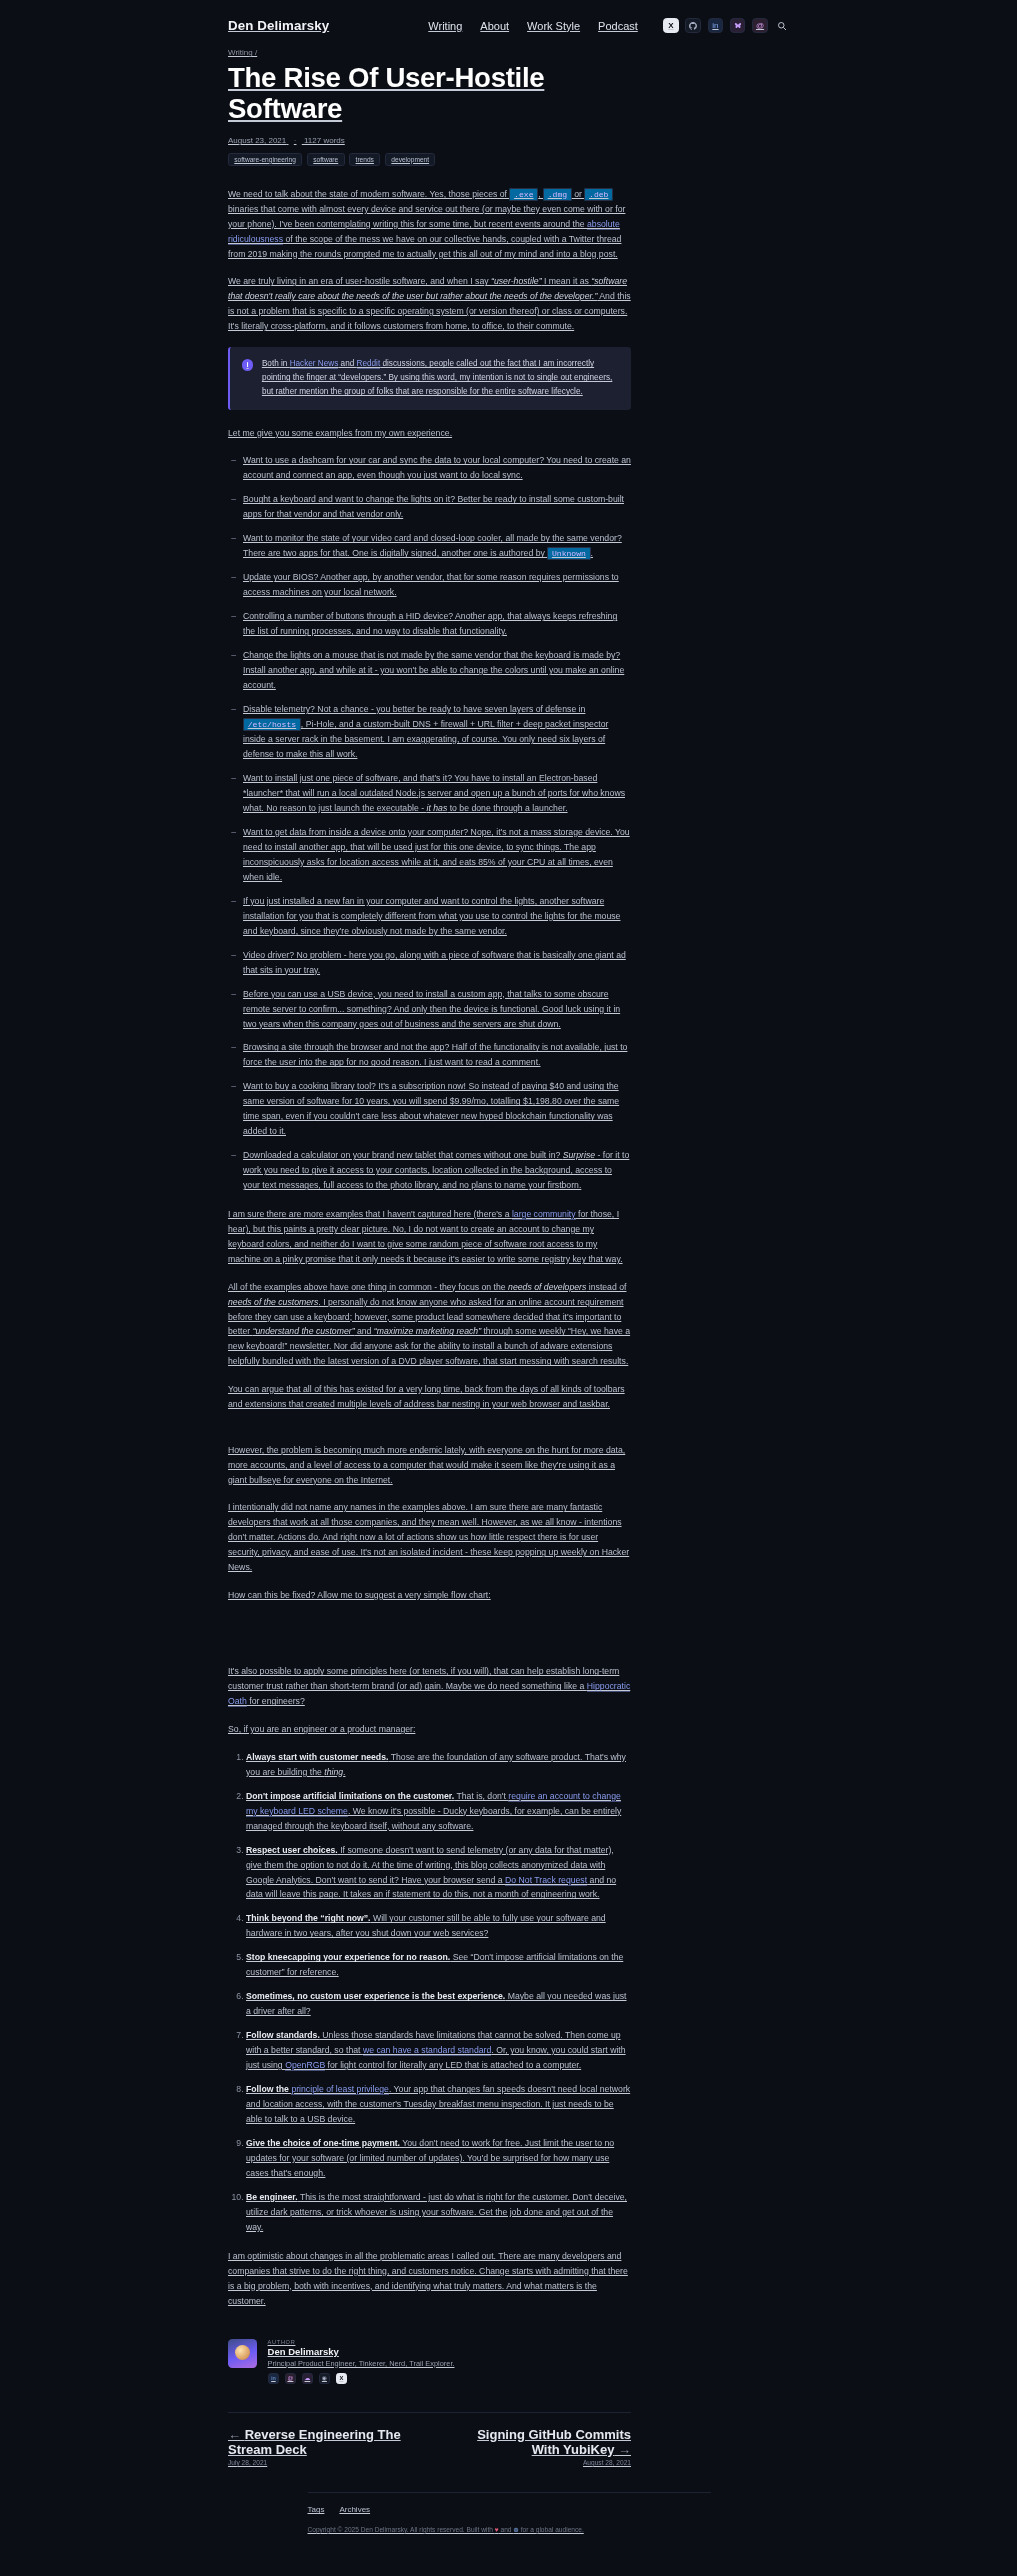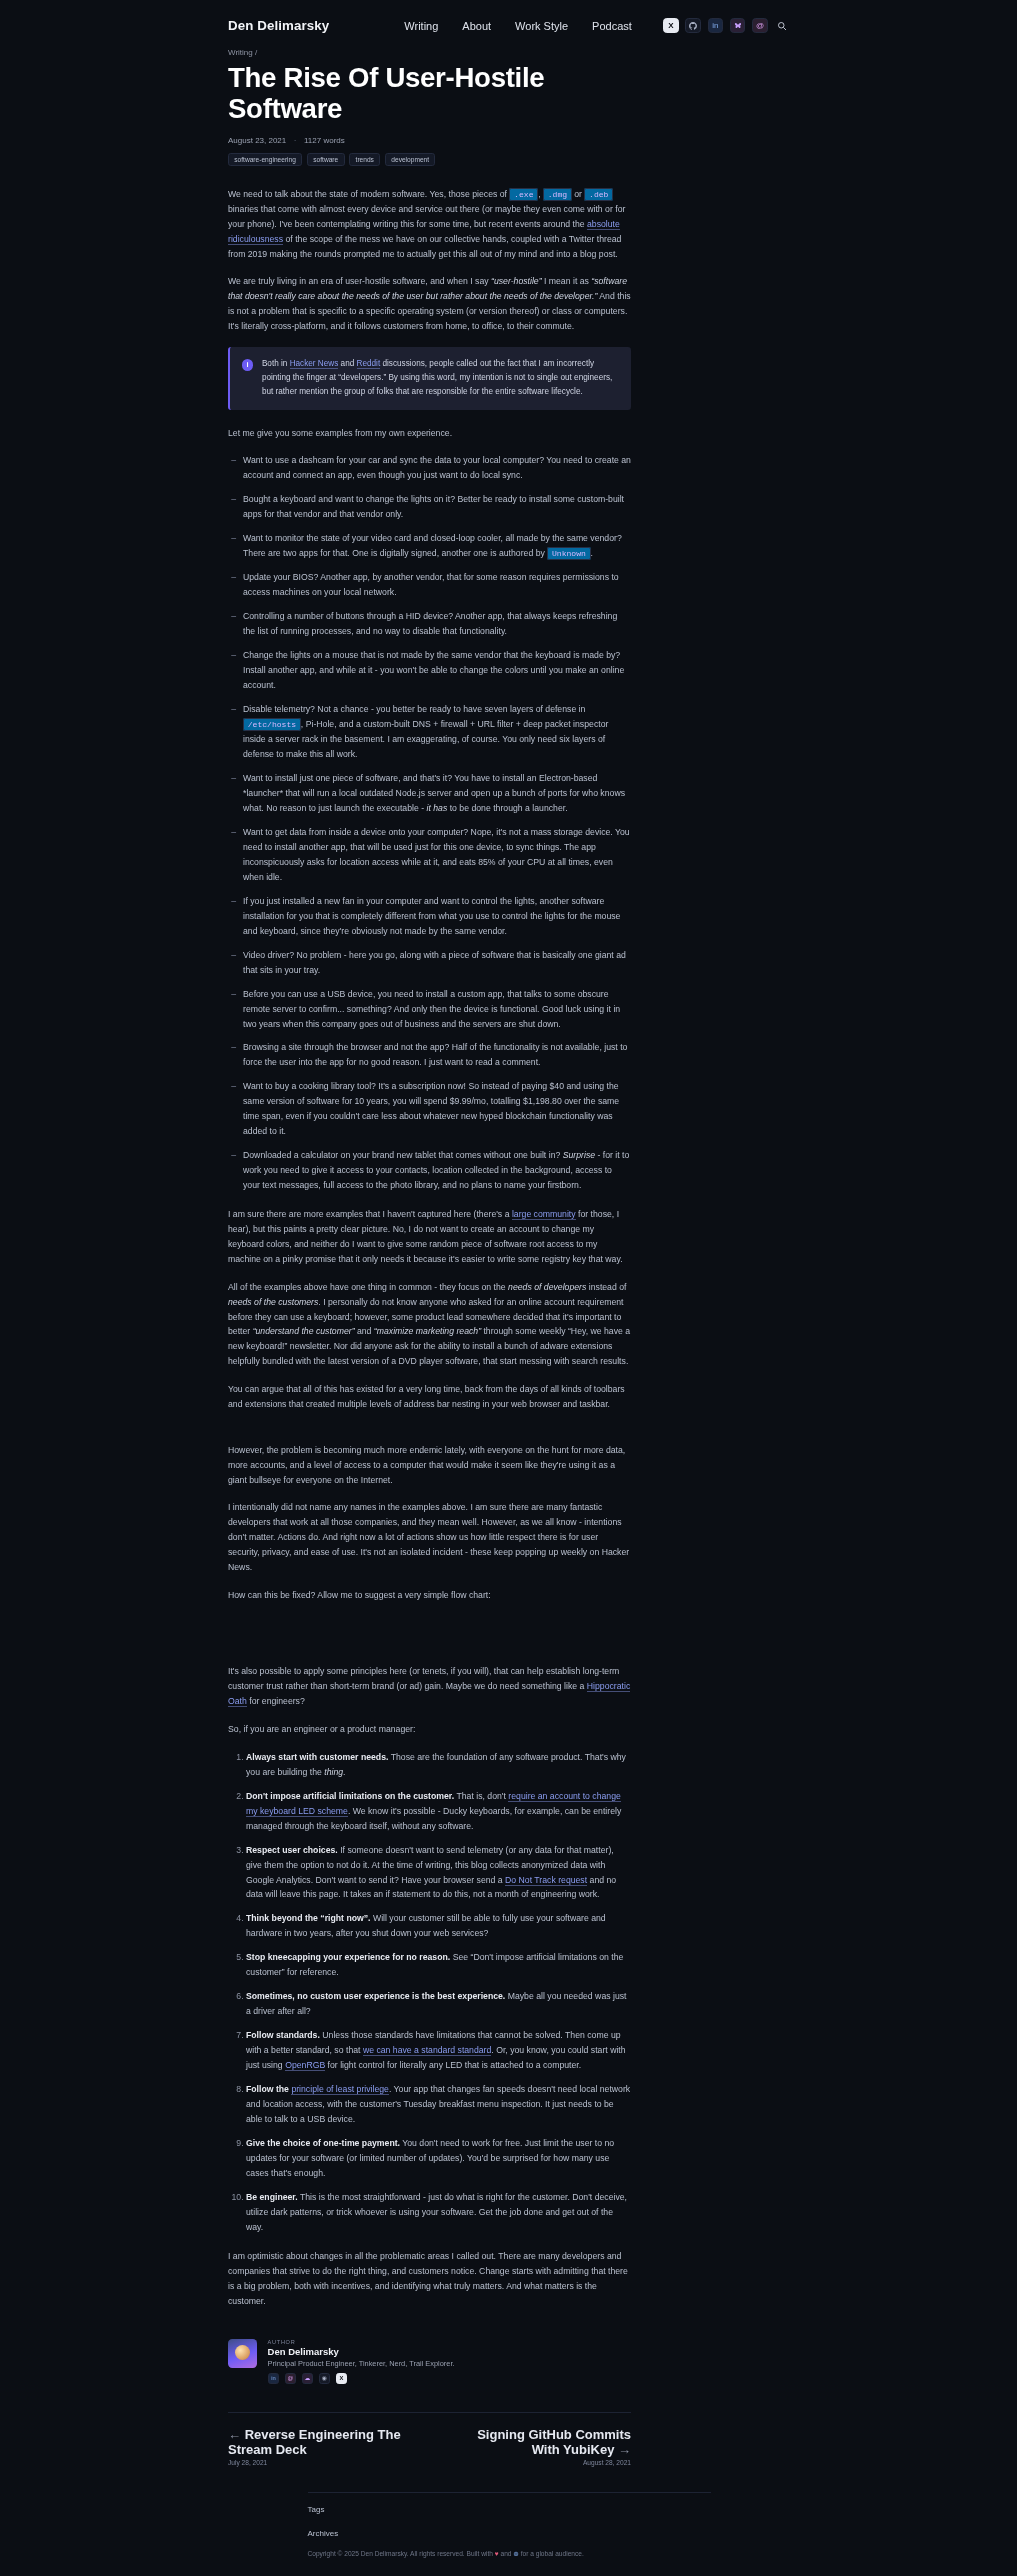--- a/index.html
+++ b/index.html
@@ -7,28 +7,28 @@
     background:#0b0e14;
     color:#c5cbd6;
     font-family:"Liberation Sans",sans-serif;
     width:1018px;
     min-height:2576px;
     -webkit-font-smoothing:antialiased;
   }
   a{color:#8b9df0;text-decoration:none;border-bottom:0.5px solid rgba(139,157,240,.45);}
   code,.code{font-family:"Liberation Mono",monospace;background:#0369a1;color:#d7b9ff;
     padding:1.1px 3.7px;border-radius:2.1px;font-size:.93em;border:0.5px solid #272e44;}
-  .wrap{width:1018px;margin:0 auto;}
+  .wrap{width:1018px;margin:0 auto;text-decoration:underline;}
   
   header.site{
     display:flex;align-items:center;justify-content:space-between;
     padding:18px 228px 15px 228px;
   }
   .brand{font-size:13.3px;font-weight:bold;color:#f2f4f8;letter-spacing:0.1px;}
-  .nav{display:flex;align-items:center;gap:24px;}
+  .nav{display:flex;align-items:center;gap:18px;}
   .nav a.navlink{color:#dfe3ec;font-size:11px;border-bottom:none;}
   .social{display:flex;align-items:center;gap:6.9px;margin-left:7.4px;}
   .sq{
     width:15.4px;height:15.4px;border-radius:3.7px;background:#151a27;border:0.5px solid #232a3d;
     display:flex;align-items:center;justify-content:center;font-size:8px;color:#aab2c5;
   }
   .sq.x{background:#e8ebf2;color:#0b0e14;border-color:#e8ebf2;font-weight:bold;}
   .sq.gh{background:#151a27;}
   .sq.li{background:#1a2740;color:#7fa9e8;}
   .sq.bird{background:#2a2036;color:#c9a0ff;}
@@ -96,21 +96,21 @@
     padding-top:13.8px;display:flex;justify-content:space-between;gap:21px;
   }
   .pager .col{max-width:175px;}
   .pager .col.right{text-align:right;}
   .pager .lnk{font-size:13px;color:#e6e9f1;font-weight:bold;border-bottom:none;display:block;}
   .pager .lnk .arr{color:#8d93a3;font-weight:normal;}
   .pager .date{font-size:6.6px;color:#7e869b;margin-top:2.7px;}
   
   footer.site{width:1018px;padding:25.4px 228px 16px 228px;}
   .footer-inner{width:403px;margin:0 auto;}
-  .footer-links{display:flex;gap:15px;border-top:0.5px solid #1d2333;padding-top:12.7px;flex-direction:column;}
+  .footer-links{display:flex;gap:15px;border-top:0.5px solid #1d2333;padding-top:12.7px;}
   .footer-links a{color:#b9c0d0;font-size:8px;border-bottom:none;}
   .copy{font-size:6.6px;color:#6f7688;margin-top:11.7px;}
   .copy .heart{color:#e05a7a;}
   .copy .globe{color:#7fa9e8;}
 </style>
 </head>
 <body>
 
 <div class="wrap">
 

